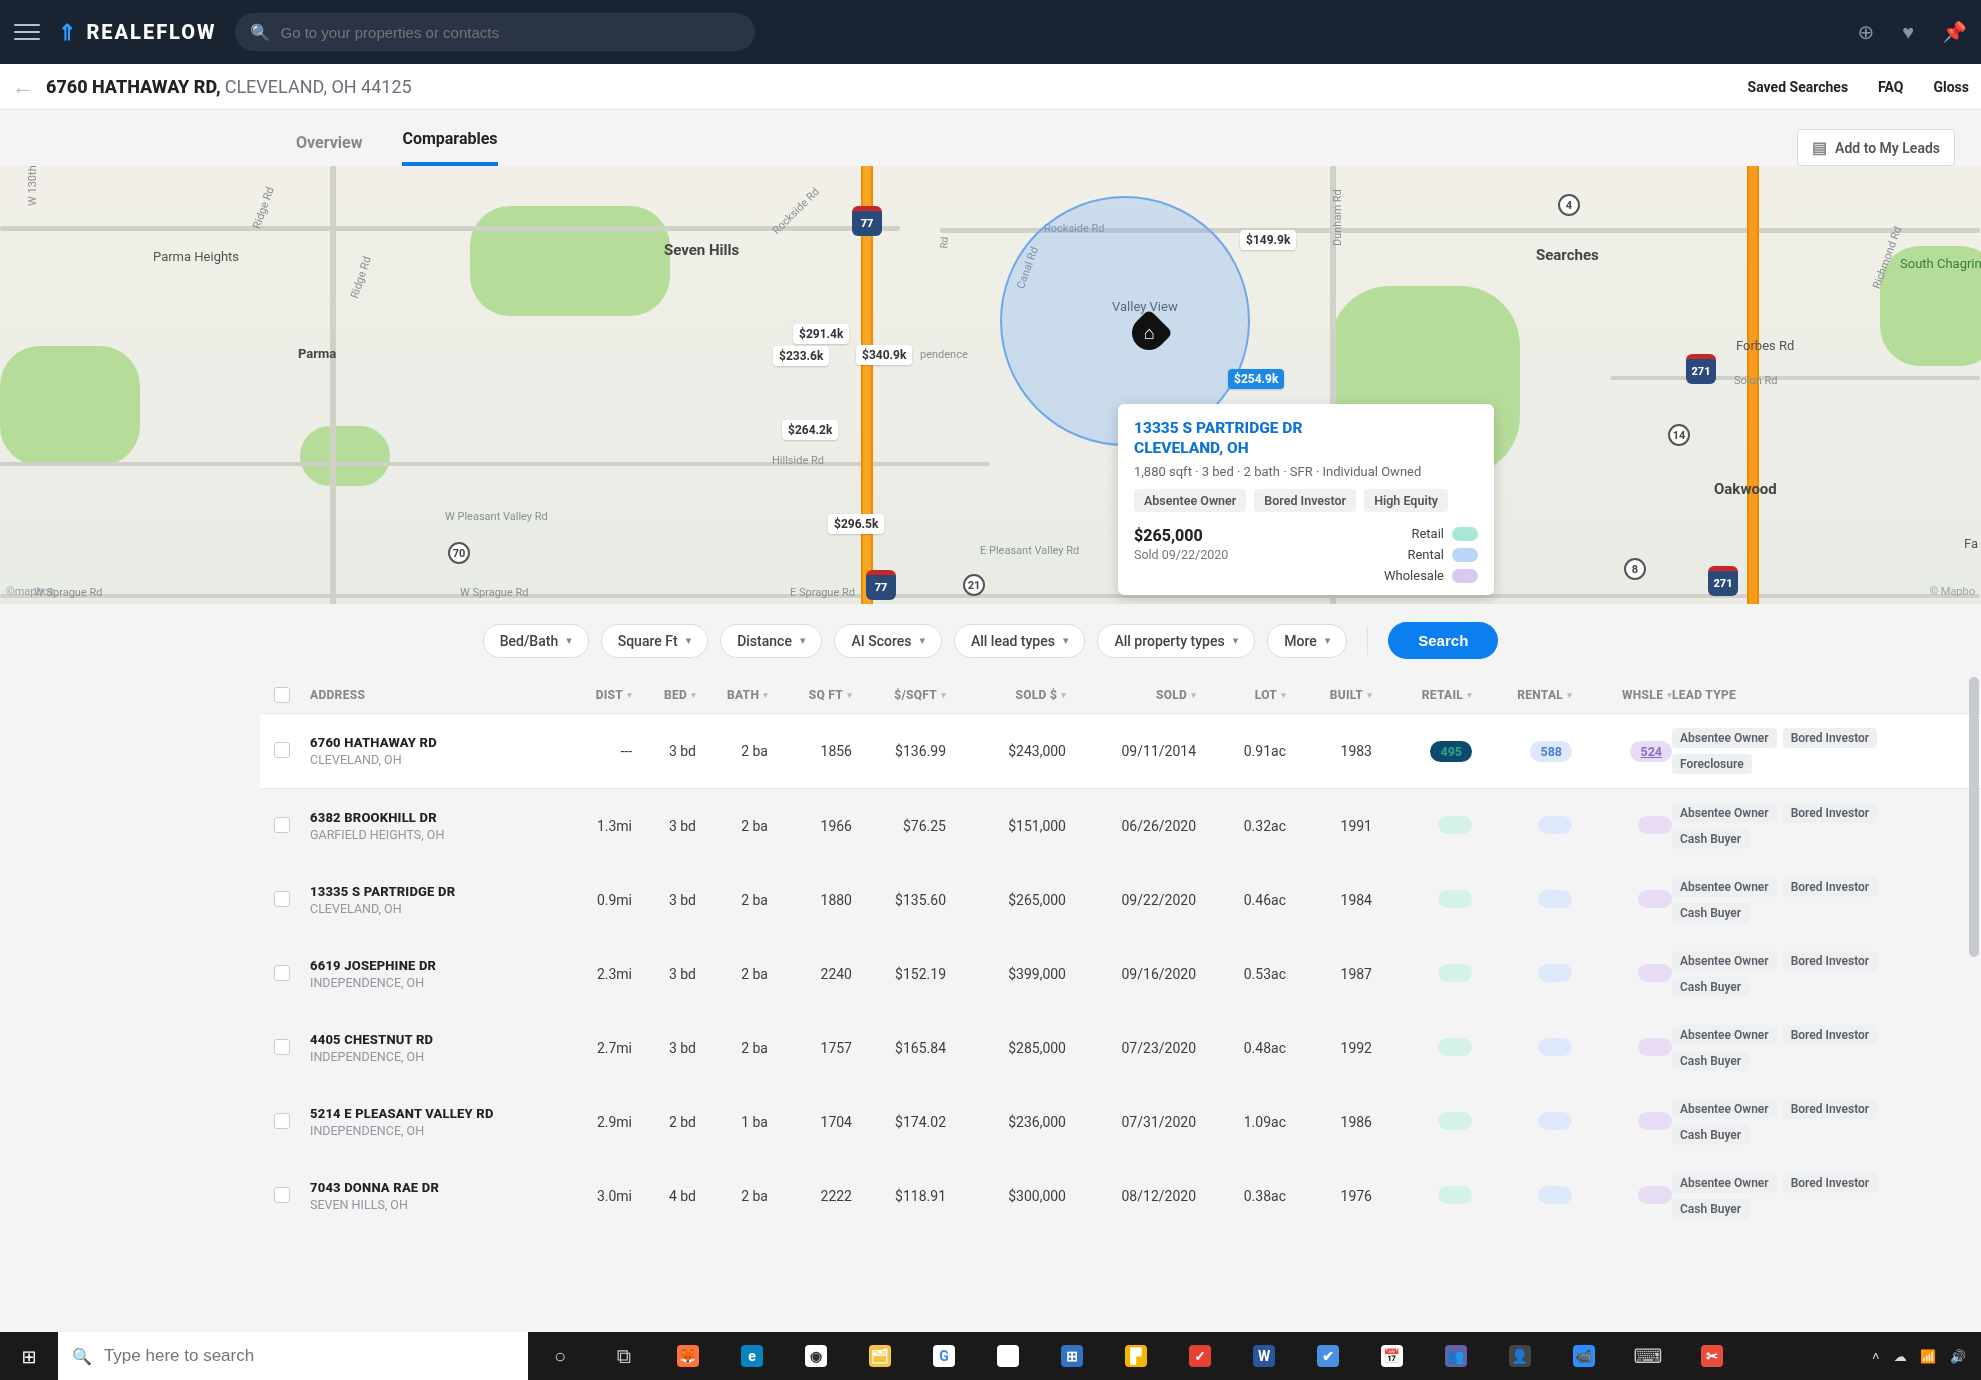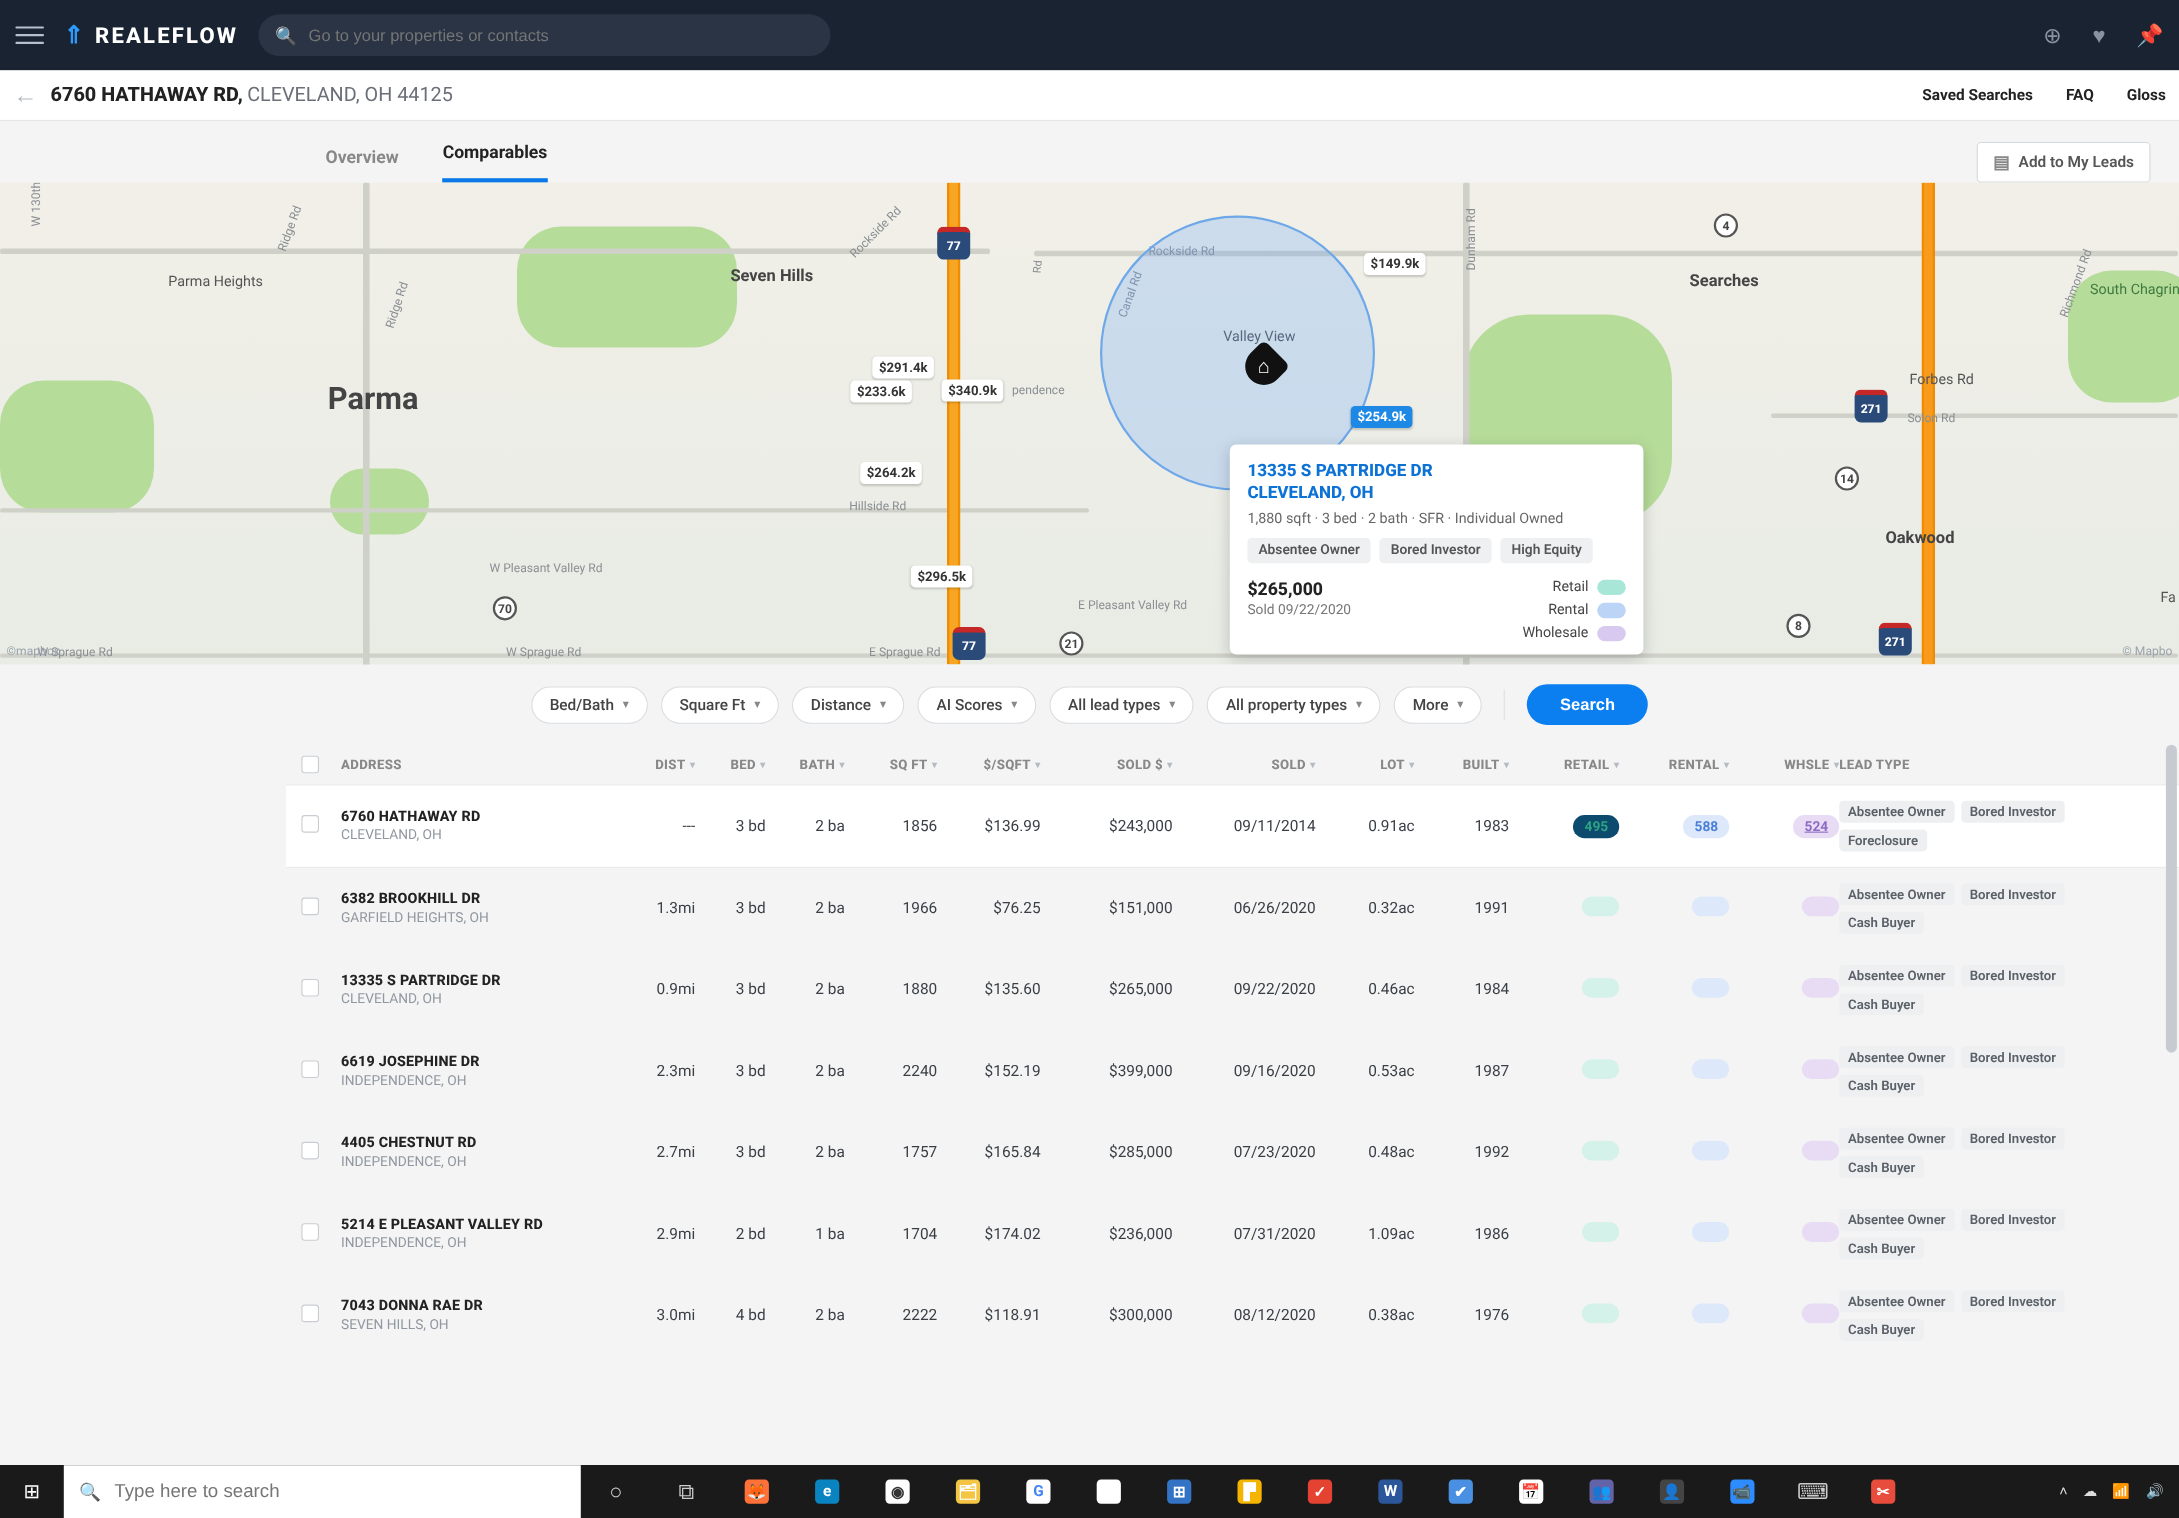--- a/index.html
+++ b/index.html
@@ -34,21 +34,21 @@
 .tabsrow-spacer{flex:1;}
 .add-leads-btn{background:#fff;border:1px solid #d4d9de;border-radius:4px;padding:8px 14px;font-weight:600;font-size:14px;color:#555;display:flex;align-items:center;gap:8px;cursor:pointer;}
 .add-leads-btn .ic{font-size:16px;color:#888;}
 
 
 .map-wrap{position:relative;height:438px;background:linear-gradient(180deg,#f1efe8,#e8ece5);overflow:hidden;}
 .map-road-v{position:absolute;top:0;bottom:0;width:12px;background:#f6a623;box-shadow:inset 2px 0 0 #f08a00, inset -2px 0 0 #f08a00;}
 .map-road-v.orange2{background:#f89b1c;}
 .green-blob{position:absolute;background:#b6dc9a;border-radius:40px;}
 .map-label{position:absolute;font-size:13px;color:#555;white-space:nowrap;}
-.map-label.city{font-size:28px;font-weight:700;color:#444;}
+.map-label.city{font-size:13px;font-weight:700;color:#444;}
 .map-label.town{font-size:15px;font-weight:700;color:#444;}
 .map-road-label{position:absolute;font-size:11px;color:#8a8f94;white-space:nowrap;transform-origin:left top;}
 .route-badge{position:absolute;background:#fff;border:2px solid #555;border-radius:50%;font-size:11px;font-weight:700;width:22px;height:22px;display:flex;align-items:center;justify-content:center;color:#444;}
 .shield{position:absolute;width:30px;height:30px;background:#2a4a7a;border-radius:6px;color:#fff;font-size:11px;font-weight:800;display:flex;align-items:center;justify-content:center;border-top:5px solid #c62828;}
 .price-pin{position:absolute;background:#fff;border-radius:4px;padding:3px 6px;font-size:12px;font-weight:700;color:#333;box-shadow:0 1px 2px rgba(0,0,0,0.18);white-space:nowrap;}
 .price-pin.active{background:#1e88e5;color:#fff;}
 .radius-circle{position:absolute;border:2px solid #6ea8e8;background:rgba(96,165,250,0.25);border-radius:50%;}
 .house-pin{position:absolute;width:34px;height:34px;background:#111;border-radius:6px 6px 50% 50%;transform:rotate(45deg);display:flex;align-items:center;justify-content:center;}
 .house-pin::after{content:"⌂";transform:rotate(-45deg);color:#fff;font-size:18px;font-weight:700;}
 .road-line{position:absolute;background:#cfd0c8;border-radius:2px;}

